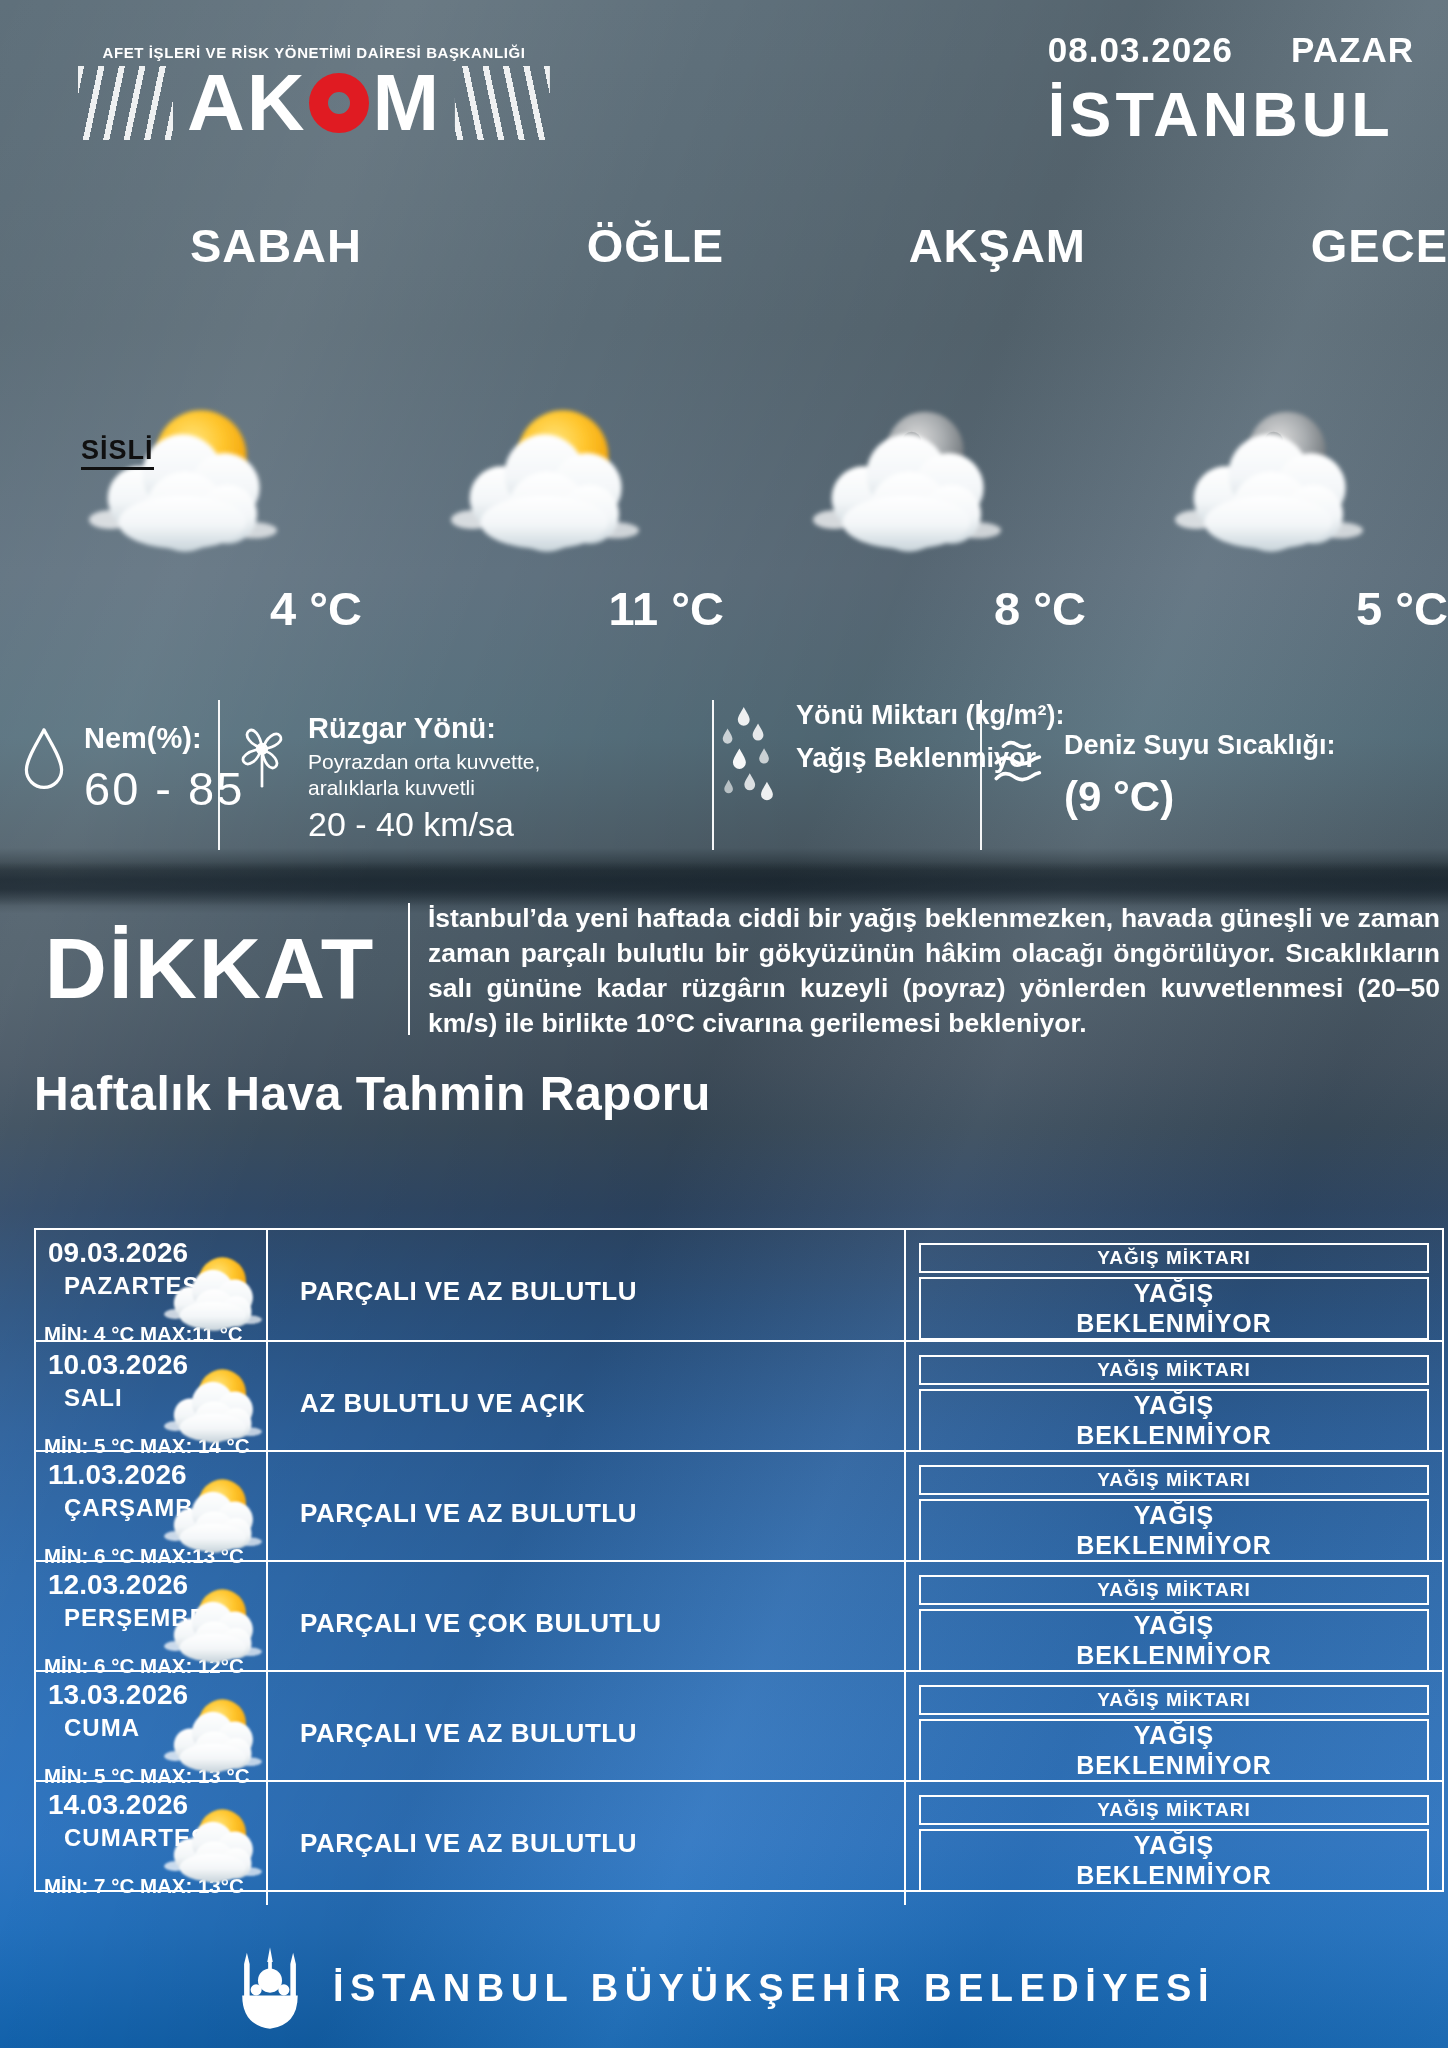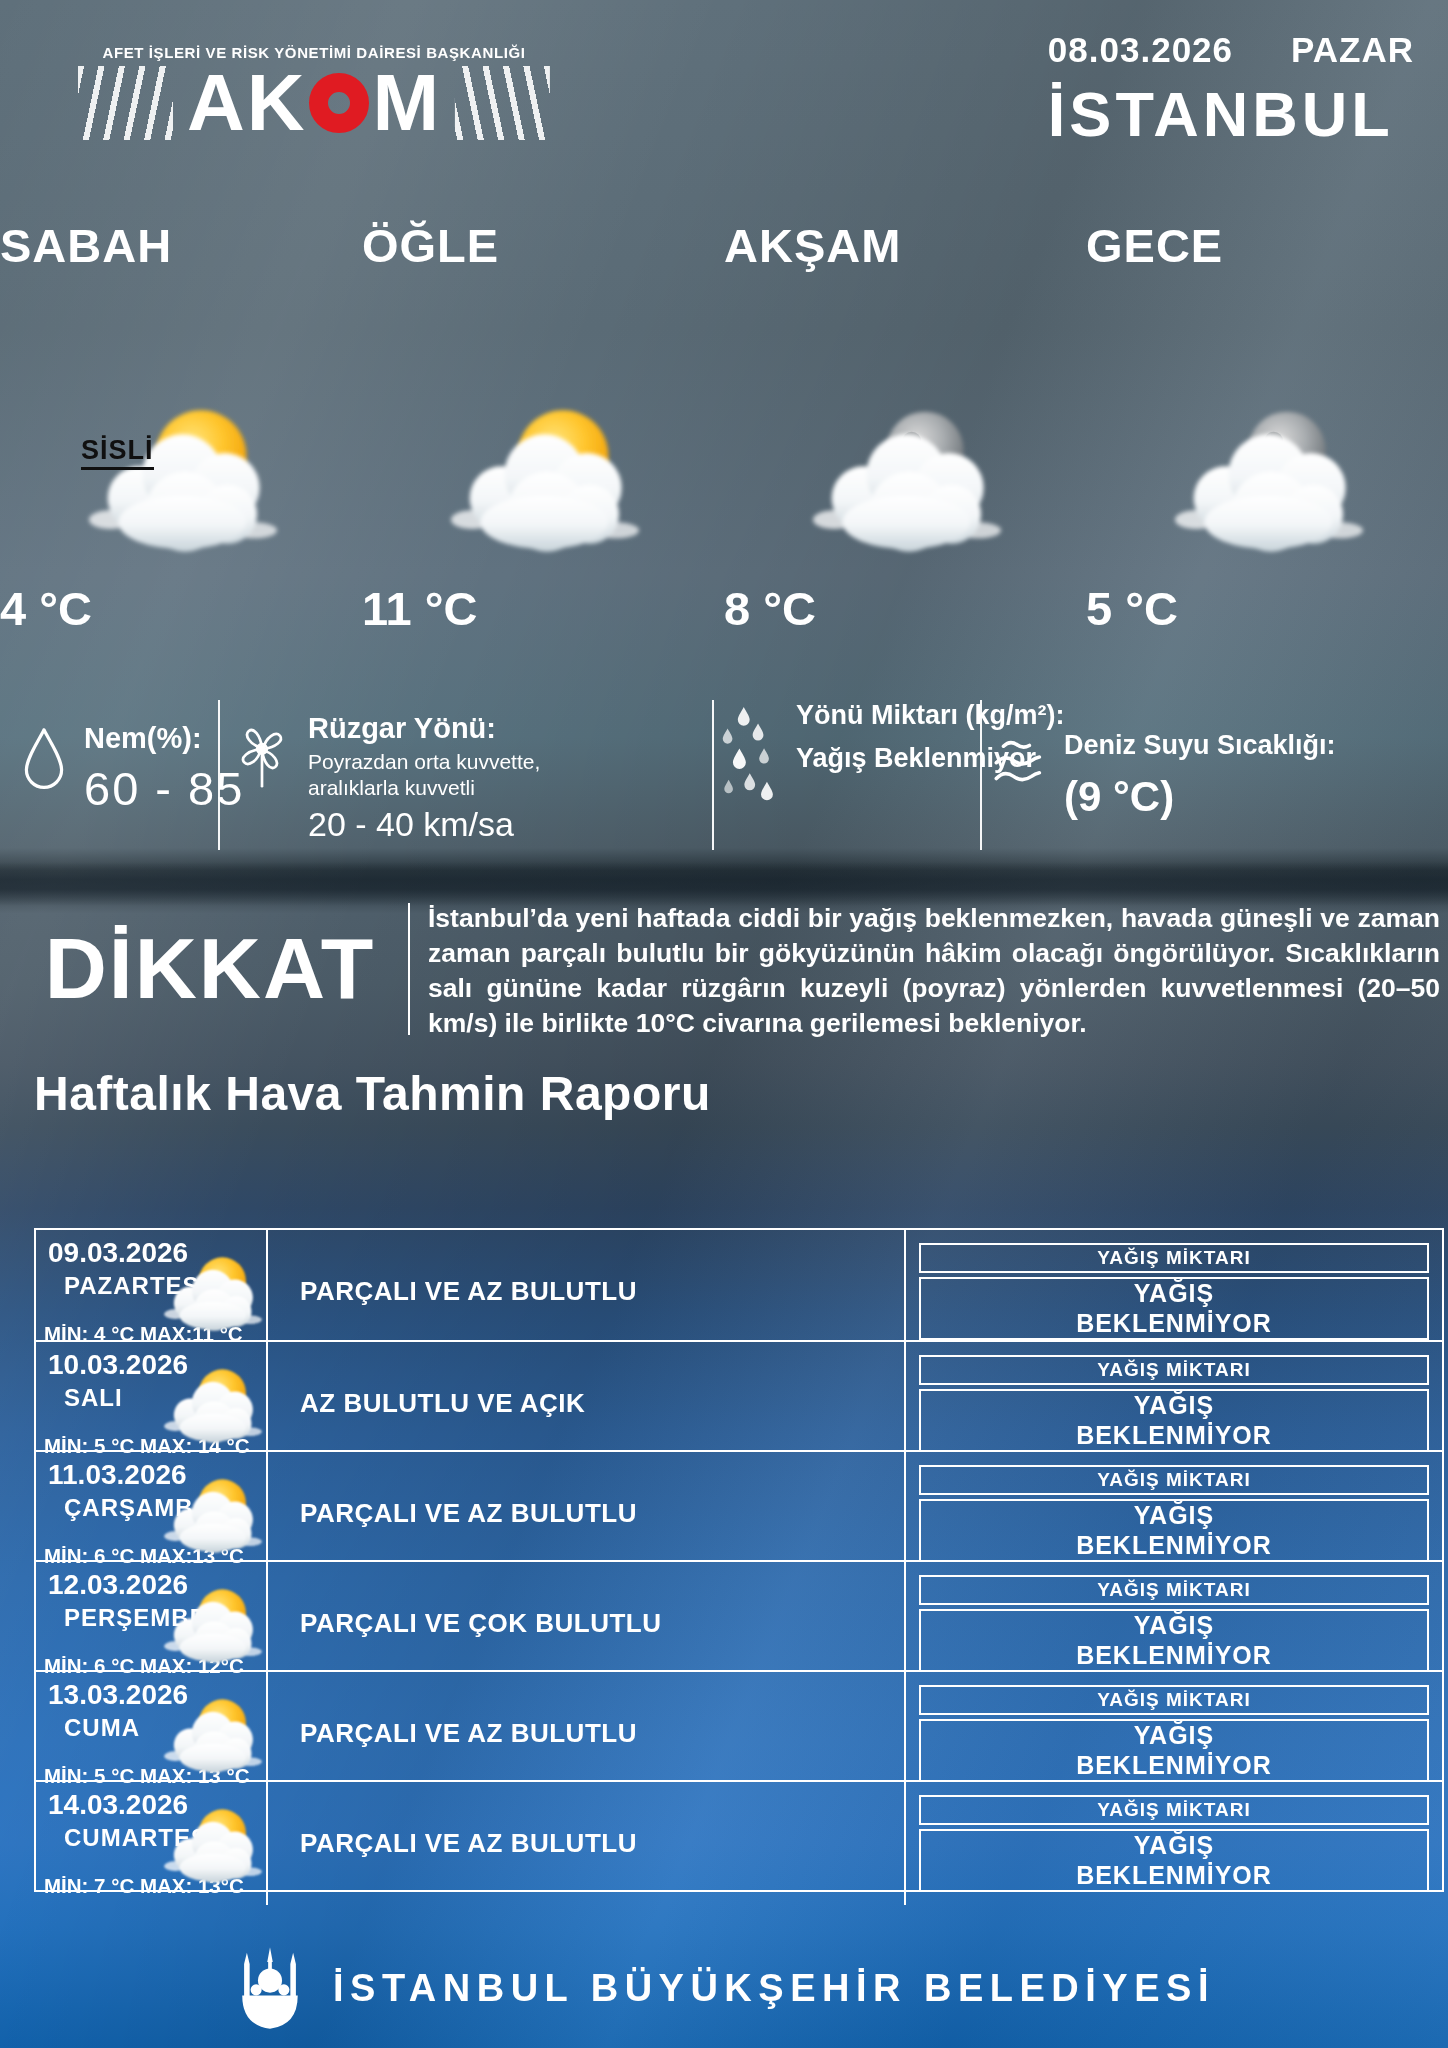--- a/index.html
+++ b/index.html
@@ -28,21 +28,21 @@
   .akom-text{font-size:80px;font-weight:900;letter-spacing:2px;line-height:80px;display:flex;align-items:center;}
   .akom-o{display:inline-block;width:60px;height:60px;border:19px solid #e01b22;border-radius:50%;margin:0 3px;}
   .stripes{width:112px;height:74px;margin:0 14px;opacity:.9;
     background:repeating-linear-gradient(102deg,#fff 0 6px,rgba(255,255,255,0) 6px 20px);}
   .stripes.right{transform:scaleX(-1);}
   .hdr-right{position:absolute;right:34px;top:30px;text-align:left;}
   .hdr-date-row{display:flex;justify-content:flex-end;gap:58px;font-size:35px;font-weight:700;letter-spacing:1px;}
   .hdr-city{font-size:63px;font-weight:800;letter-spacing:4px;margin-top:8px;}
 
   
-  .period{position:absolute;top:218px;width:362px;text-align:left;}
+  .period{position:absolute;top:218px;width:362px;text-align:right;}
   .period .plabel{font-size:47px;font-weight:800;letter-spacing:1px;}
   .iconbox{position:relative;width:200px;height:172px;margin:118px auto 0;}
   .iconbox svg{width:200px;height:172px;display:block;}
   .sisli{position:absolute;left:0px;top:44px;color:#101010;font-size:27px;font-weight:800;
     letter-spacing:1px;border-bottom:3px solid #101010;padding-bottom:1px;}
   .ptemp{font-size:47px;font-weight:700;margin-top:18px;}
 
   
   .vline{position:absolute;width:2px;background:rgba(255,255,255,.95);}
   .metric{position:absolute;display:flex;align-items:flex-start;}

